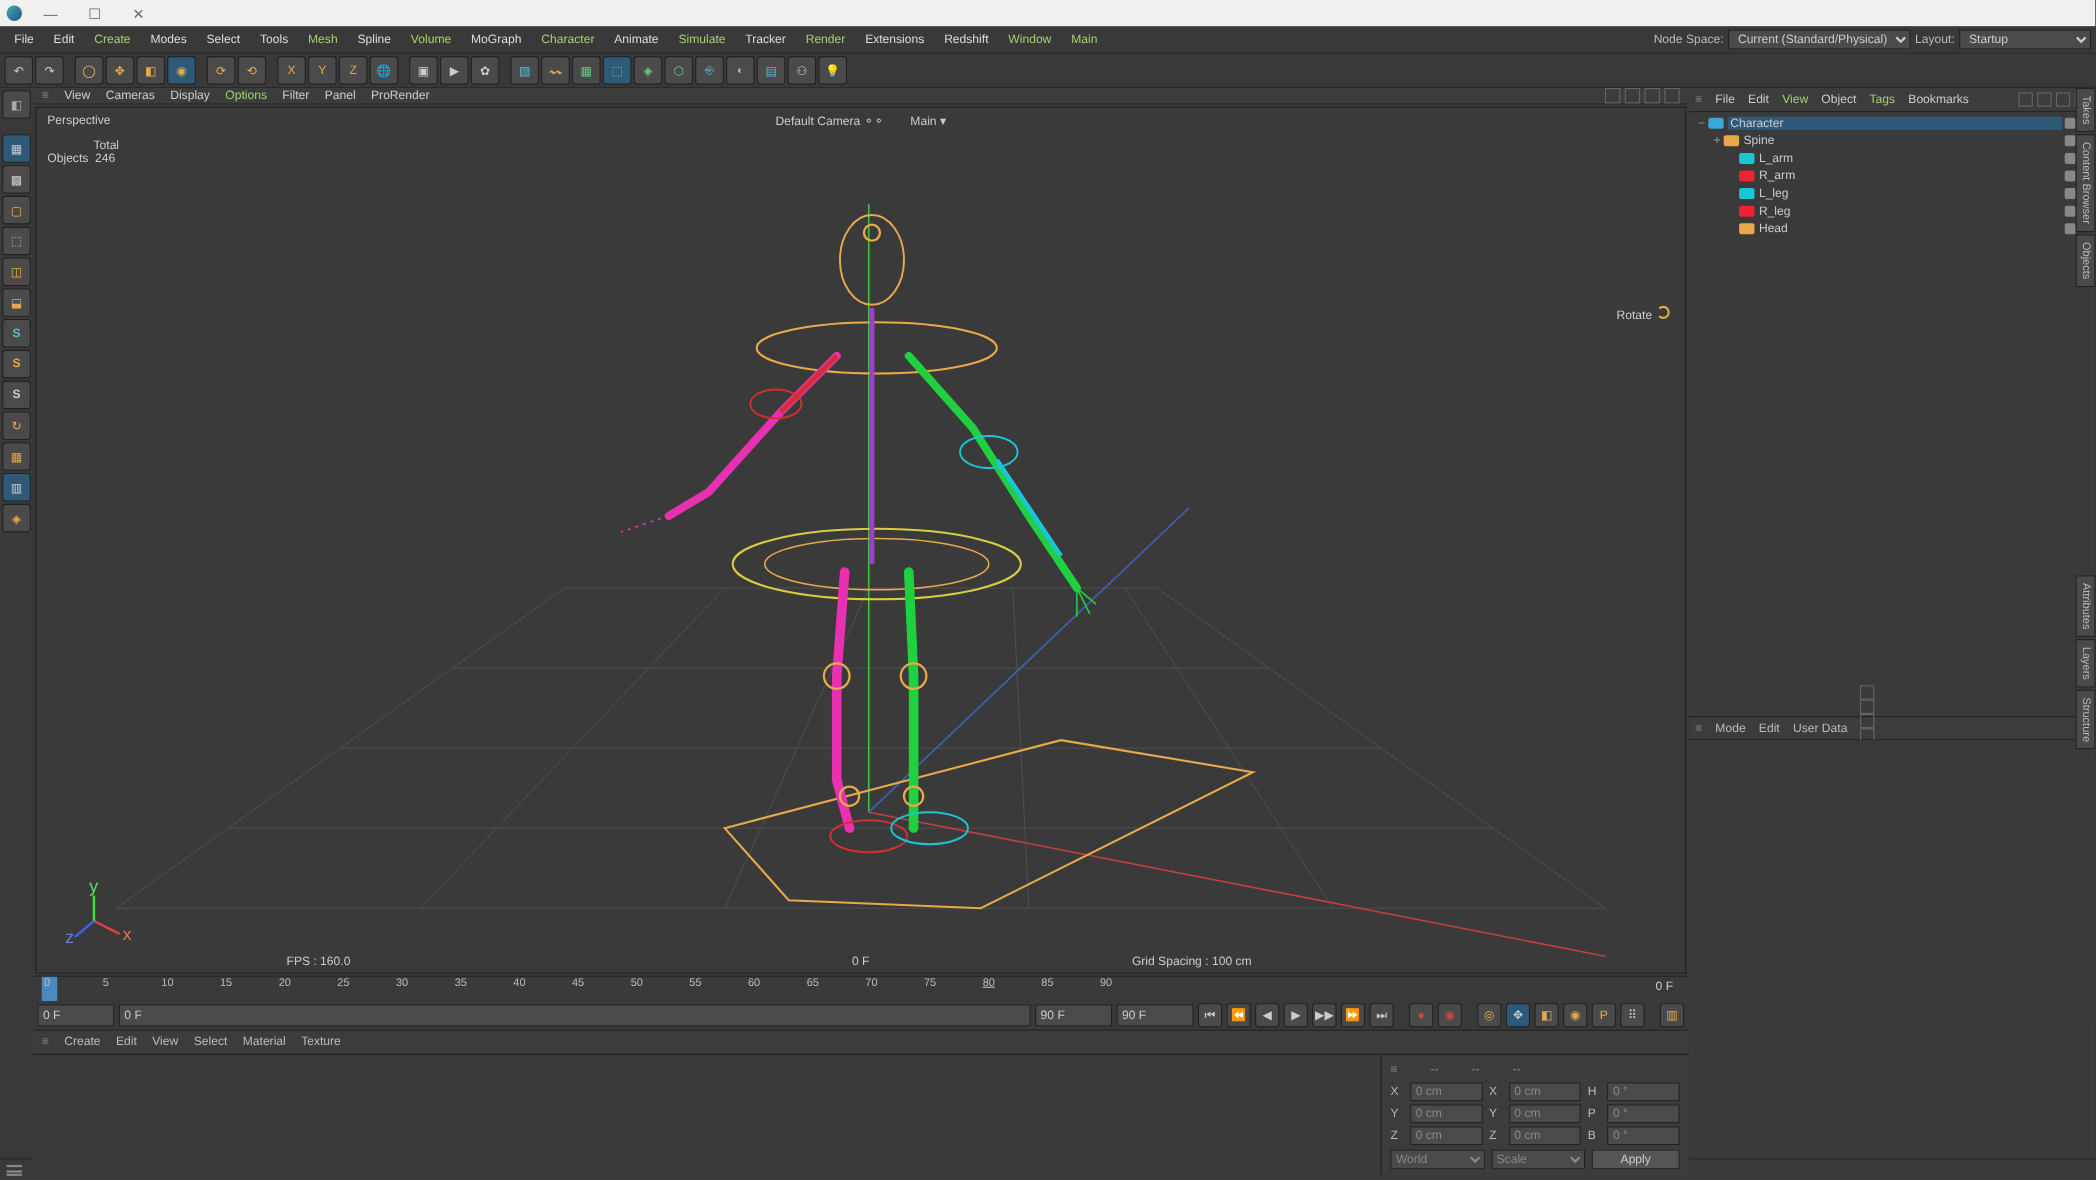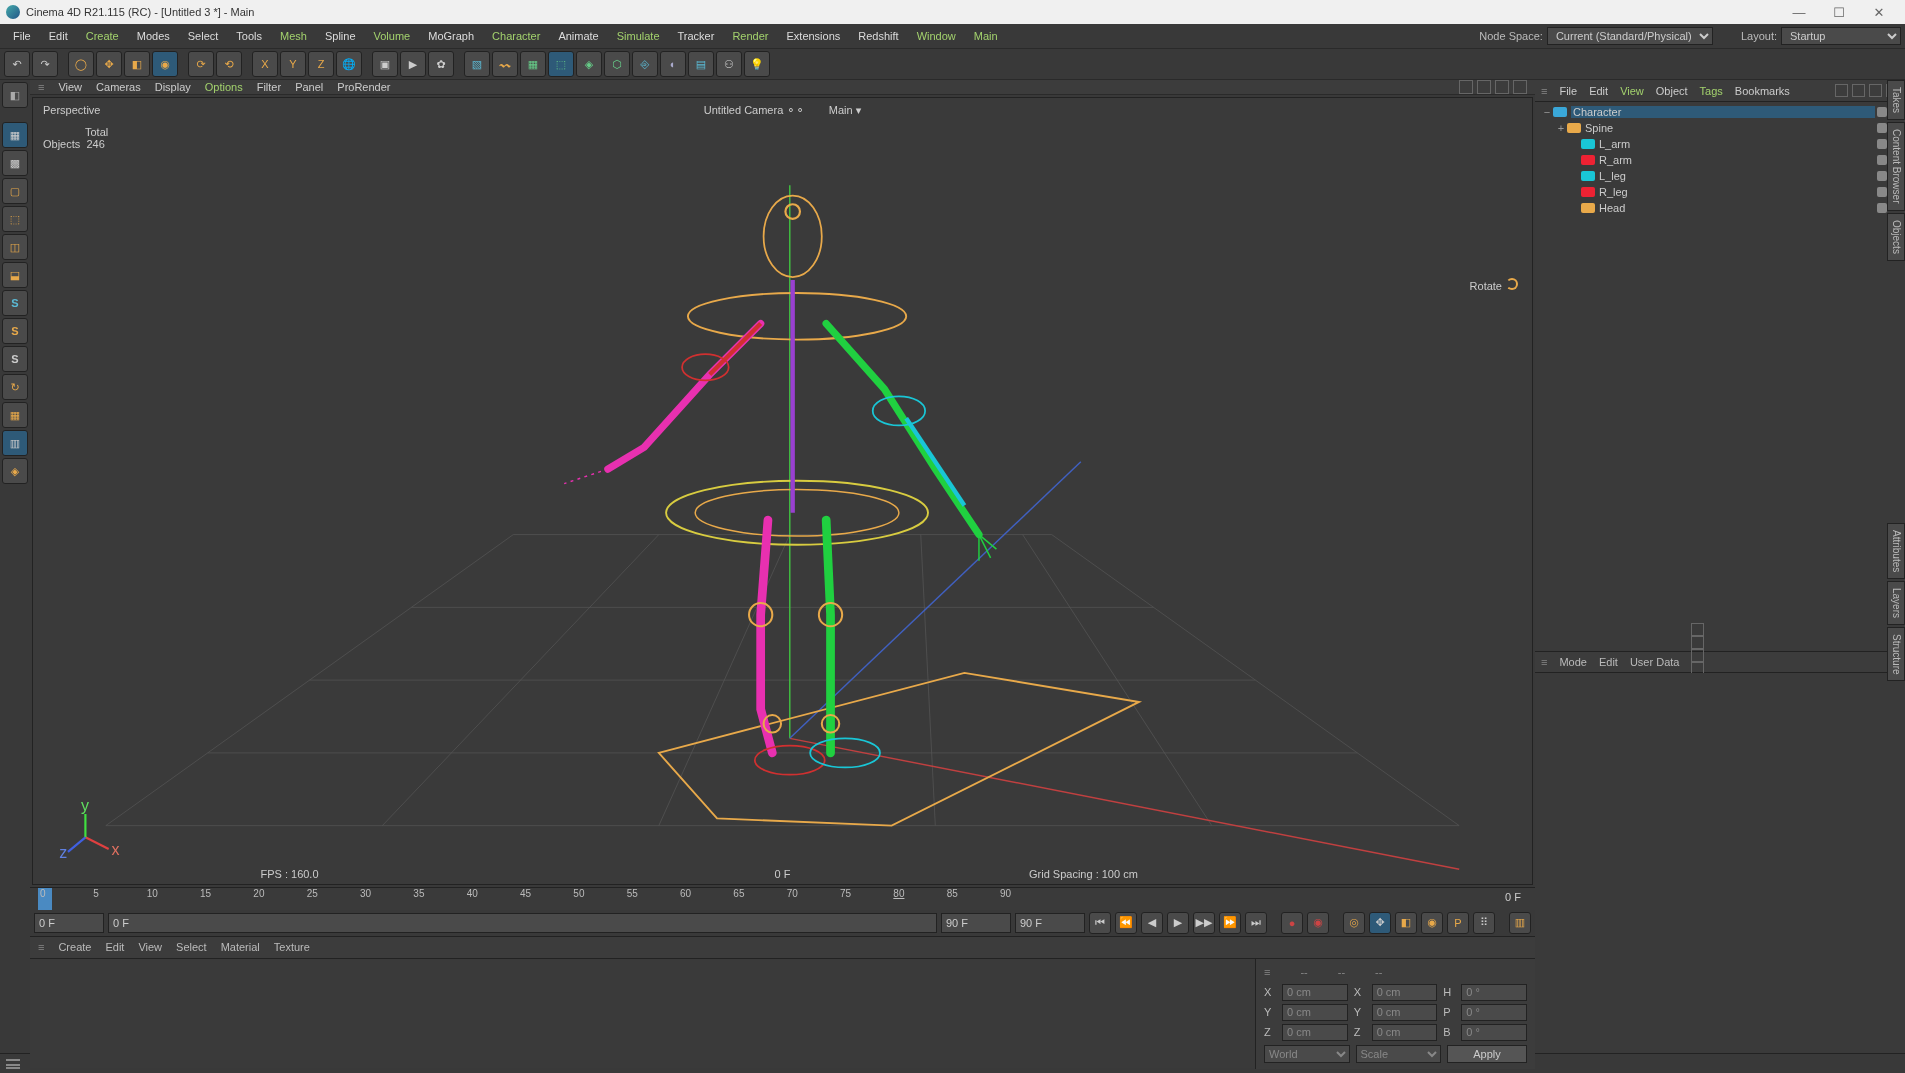--- a/index.html
+++ b/index.html
@@ -97,21 +97,20 @@
 
 .statusbar { height: 20px; background: #393939; border-top:1px solid #222; display:flex; align-items:center; padding:0 6px; }
 .statusbar .ham { width:14px; height:10px; border-top:2px solid #888; border-bottom:2px solid #888; position:relative; }
 .statusbar .ham::before { content:""; position:absolute; top:3px; left:0; right:0; height:2px; background:#888; }
 </style>
 </head>
 <body>
 
 <div class="titlebar">
   <div class="app-icon"></div>
-  <div class="title">Cinema 4D R21.115 (RC) - [Untitled 3 *] - Main</div>
   <div class="winbtn">—</div>
   <div class="winbtn">☐</div>
   <div class="winbtn">✕</div>
 </div>
 
 <div class="menubar">
   <span class="mitem">File</span>
   <span class="mitem">Edit</span>
   <span class="mitem hl">Create</span>
   <span class="mitem">Modes</span>
@@ -126,21 +125,21 @@
   <span class="mitem hl">Simulate</span>
   <span class="mitem">Tracker</span>
   <span class="mitem hl">Render</span>
   <span class="mitem">Extensions</span>
   <span class="mitem">Redshift</span>
   <span class="mitem hl">Window</span>
   <span class="mitem hl">Main</span>
   <div class="spacer"></div>
   <span class="rlabel">Node Space:</span>
   <select><option>Current (Standard/Physical)</option></select>
-  <span class="rlabel" style="margin-left:28px">Layout:</span>
+  <span class="rlabel" style="margin-left:4px">Layout:</span>
   <select style="width:120px"><option>Startup</option></select>
 </div>
 
 <div class="toolbar">
   <div class="tbtn">
       <span style="color:#ccc">↶</span>
     </div>
   <div class="tbtn">
       <span style="color:#ccc">↷</span>
     </div>
@@ -290,21 +289,21 @@
       </div>
     </div>
 
     <div class="viewport-wrap">
       <div class="viewport-label">Perspective</div>
       <div class="stats-overlay">
         <div style="margin-left:42px">Total</div>
         <div><span>Objects</span>&nbsp;&nbsp;<span>246</span></div>
       </div>
       <div class="top-center-info">
-        <span><span>Untitled Camera</span> ⚬⚬</span>
+        <span><span>Default Camera</span> ⚬⚬</span>
         <span><span>Main</span> ▾</span>
       </div>
       <div class="rotate-label">
         <span>Rotate</span><span class="ring"></span>
       </div>
 
       <svg class="viewport-svg" viewBox="0 0 1030 540">
 
         <g stroke="#555" stroke-width="0.5">
           <line x1="50" y1="500" x2="980" y2="500"></line>

